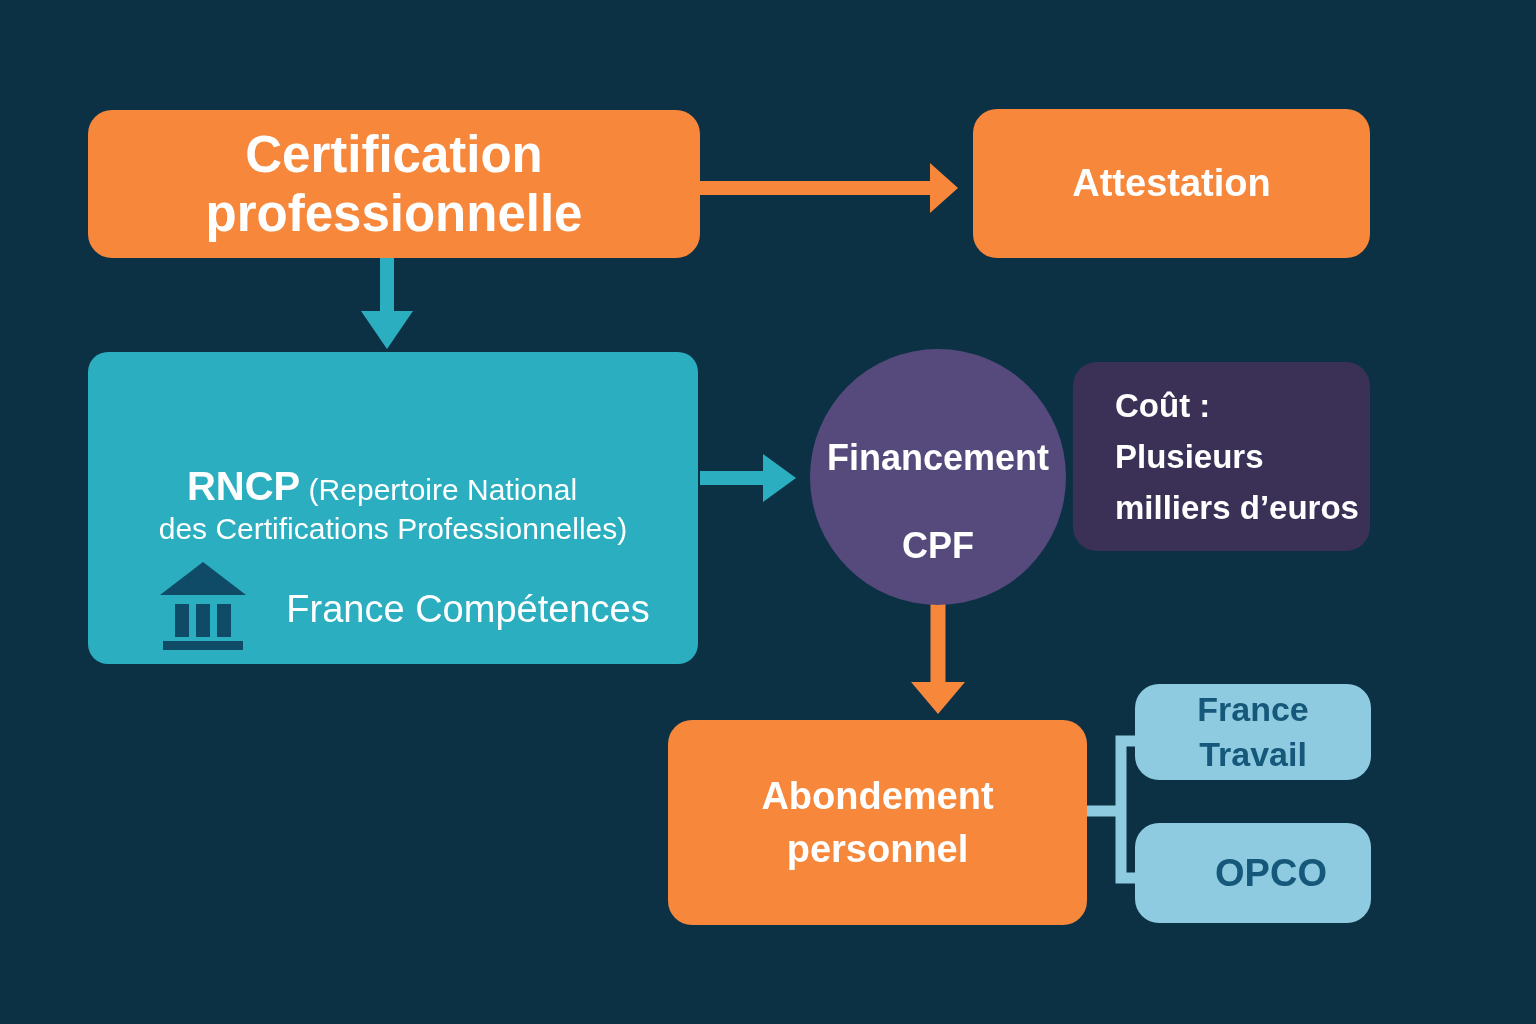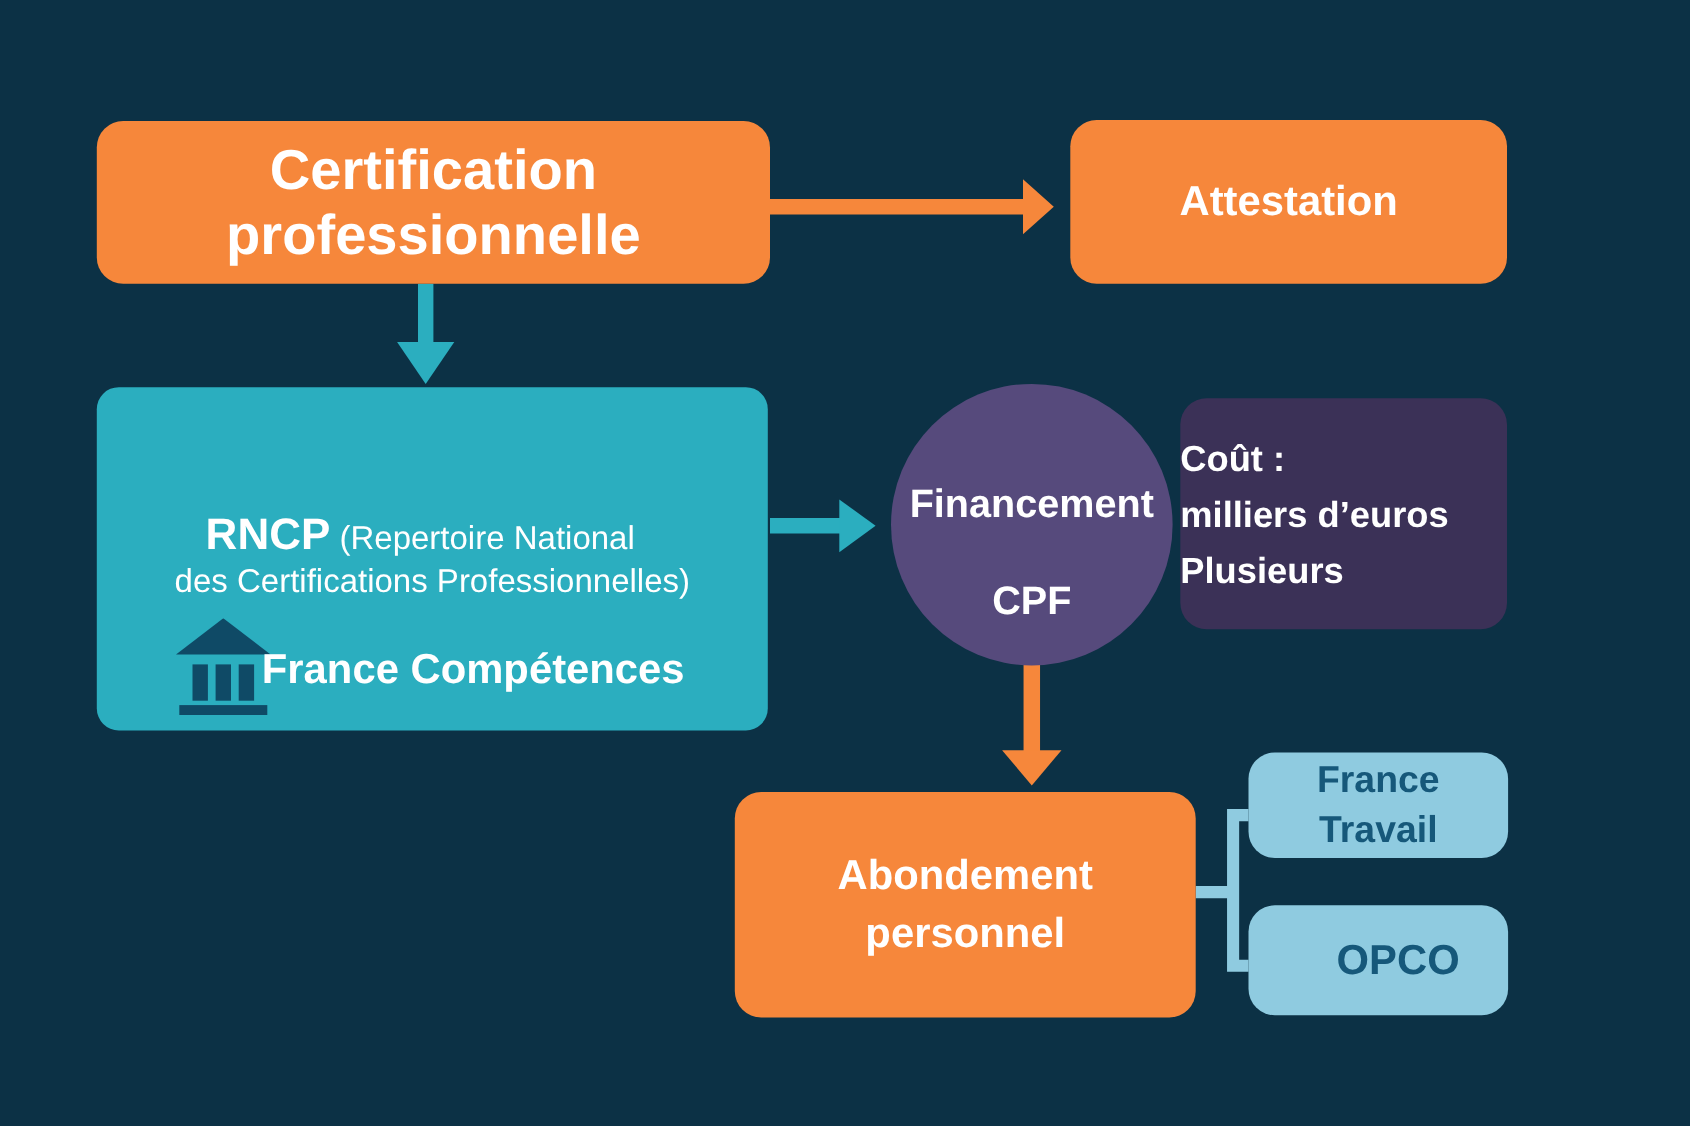--- a/index.html
+++ b/index.html
@@ -33,26 +33,26 @@
   .attestation{left:973px;top:109px;width:397px;height:149px;}
 
   .repertoire{left:88px;top:352px;width:610px;height:312px;display:block;}
   .repertoire .rs-title{position:absolute;left:0;right:0;top:44px;font-size:38px;font-weight:bold;letter-spacing:.5px;}
   .repertoire .rncp-line{position:absolute;left:0;right:22px;top:112px;white-space:nowrap;text-align:center;}
   .repertoire .rncp-acronym{font-size:40px;font-weight:bold;}
   .repertoire .rncp-exp{font-size:30px;font-weight:normal;}
   .repertoire .rncp-line2{position:absolute;left:0;right:0;top:160px;font-size:30px;font-weight:normal;text-align:center;}
   .repertoire .org-row{position:absolute;left:0;right:0;top:200px;height:110px;}
   .repertoire .bank{position:absolute;left:70px;top:10px;}
-  .repertoire .org-label{position:absolute;left:150px;right:0;top:36px;font-size:38px;font-weight:bold;text-align:left;}
+  .repertoire .org-label{position:absolute;left:150px;right:0;top:36px;font-size:38px;font-weight:normal;text-align:center;}
 
   .financement{left:810px;top:349px;width:256px;height:256px;background:var(--circle-purple);border-radius:50%;padding-top:14px;}
   .financement .line{font-size:36px;font-weight:bold;line-height:52px;margin-top:36px;}
 
-  .cout{left:1073px;top:362px;width:297px;height:210px;align-items:flex-start;justify-content:center;text-align:left;}
+  .cout{left:1073px;top:362px;width:297px;height:189px;align-items:flex-start;justify-content:center;text-align:left;padding-left:42px;}
   .cout .line{font-size:33px;font-weight:bold;line-height:51px;}
 
   .abondement{left:668px;top:720px;width:419px;height:205px;border-radius:28px;}
   .abondement .line{font-size:38px;font-weight:bold;line-height:53px;}
   .abondement .note{font-size:28px;font-weight:normal;margin-top:9px;}
 
   .france-travail{left:1135px;top:684px;width:236px;height:96px;}
   .france-travail .line{font-size:34px;font-weight:bold;line-height:45px;}
 
   .opco{left:1135px;top:823px;width:236px;height:100px;padding-left:36px;}
@@ -119,22 +119,22 @@
     </div>
   </div>
 
   <div class="node financement">
     <span class="line">Financement</span>
     <span class="line">CPF</span>
   </div>
 
   <div class="node darkpurple cout">
     <span class="line">Coût :</span>
+    <span class="line">Plusieurs</span>
     <span class="line">milliers d’euros</span>
-    <span class="line">Plusieurs</span>
   </div>
 
   <div class="node orange abondement">
     <span class="line">Abondement</span>
     <span class="line">personnel</span>
   </div>
 
   <div class="node lightblue france-travail">
     <span class="line">France</span>
     <span class="line">Travail</span>

